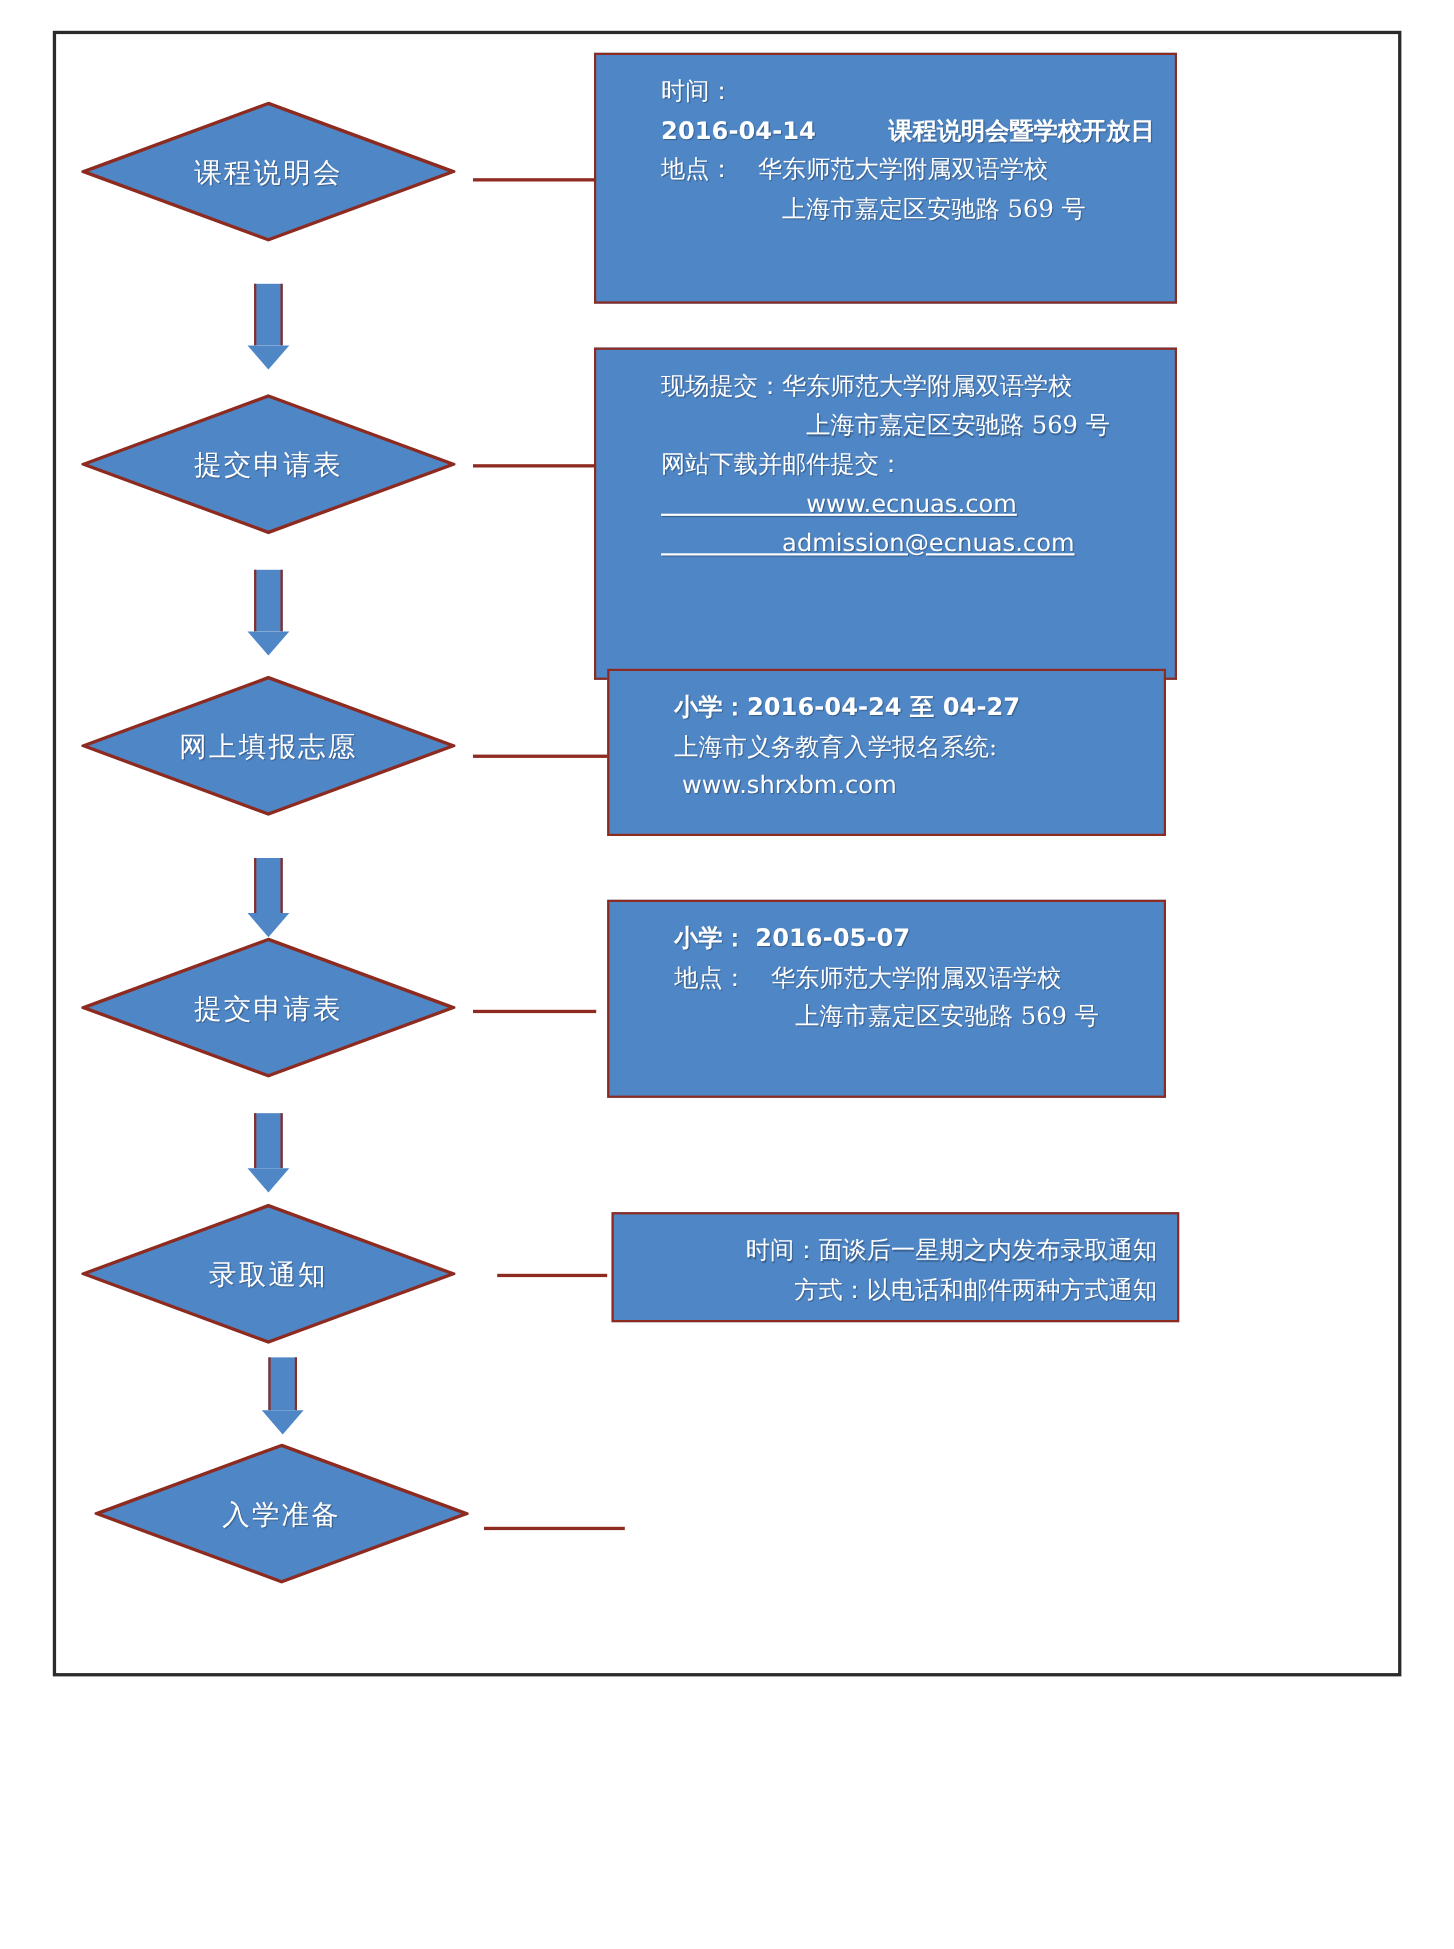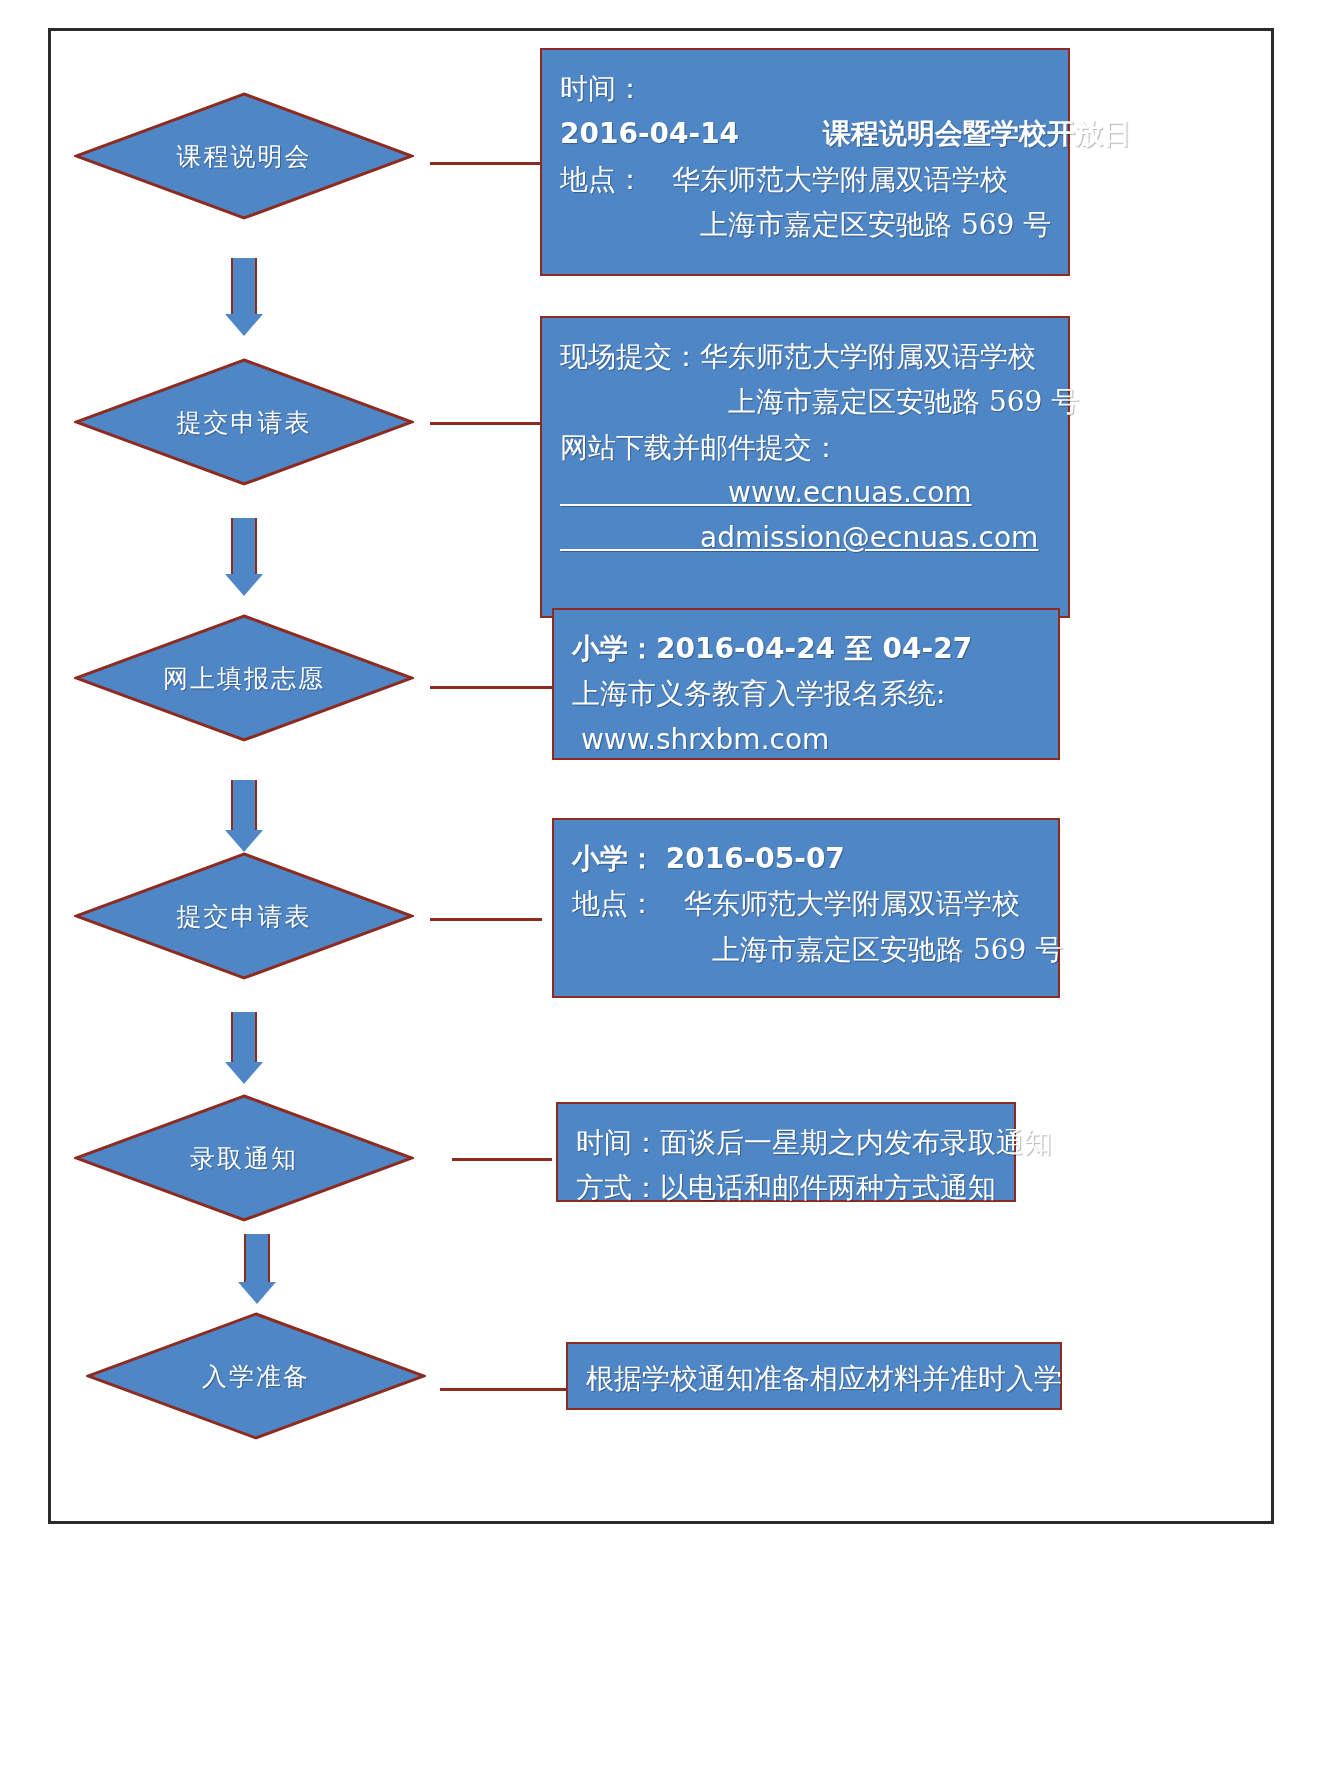--- a/index.html
+++ b/index.html
@@ -57,25 +57,26 @@
   
   .infobox {
     position: absolute;
     background: #4f86c6;
     border: 2px solid #8d2b20;
     box-sizing: border-box;
     padding: 16px 18px;
     color: #ffffff;
   }
   .infobox .line {
-    font-size: 28px;
+    font-size: 22px;
     line-height: 1.62;
     white-space: pre;
     text-shadow: 1px 1px 1px rgba(0,0,0,0.30);
     font-family: "DejaVu Serif", "Liberation Serif", serif;
+    margin-left: 41px;
   }
   .infobox .line.sans {
     font-family: "DejaVu Sans", "Liberation Sans", sans-serif;
     font-weight: bold;
   }
   .infobox .line.link {
     font-family: "DejaVu Sans", "Liberation Sans", sans-serif;
     text-decoration: underline;
   }
   .infobox .line.plainlink {
@@ -217,35 +218,32 @@
       </div>
   </div>
 
   <div class="diamond" style="left:74px; top:1094px;">
     <svg class="shape" viewBox="0 0 340 128" preserveAspectRatio="none">
       <polygon points="170,2 338,64 170,126 2,64" fill="#4f86c6" stroke="#8d2b20" stroke-width="3"></polygon>
     </svg>
     <span class="label">录取通知</span>
   </div>
   <div class="connector" style="left:452px; top:1158px; width:100px;"></div>
-  <div class="infobox" style="left:556px; top:1102px; width:460px; height:100px;">
+  <div class="infobox" style="left:556px; top:1102px; width:516px; height:100px;text-align:right;">
     <div class="line serif">时间：面谈后一星期之内发布录取通知</div>
     <div class="line serif">方式：以电话和邮件两种方式通知</div>
   </div>
 
   <div class="arrow" style="left:238px; top:1234px;">
     <div class="stem" style="height:48px;"></div>
     <div class="head">
         <div class="head-outline"></div>
       </div>
   </div>
 
   <div class="diamond" style="left:86px; top:1312px;">
     <svg class="shape" viewBox="0 0 340 128" preserveAspectRatio="none">
       <polygon points="170,2 338,64 170,126 2,64" fill="#4f86c6" stroke="#8d2b20" stroke-width="3"></polygon>
     </svg>
     <span class="label">入学准备</span>
   </div>
   <div class="connector" style="left:440px; top:1388px; width:128px;"></div>
-  <div class="infobox" style="left:566px; top:1342px; width:496px; height:68px; padding-top:12px;">
-    <div class="line serif">根据学校通知准备相应材料并准时入学</div>
-  </div>
 </div>
 
 </body></html>

